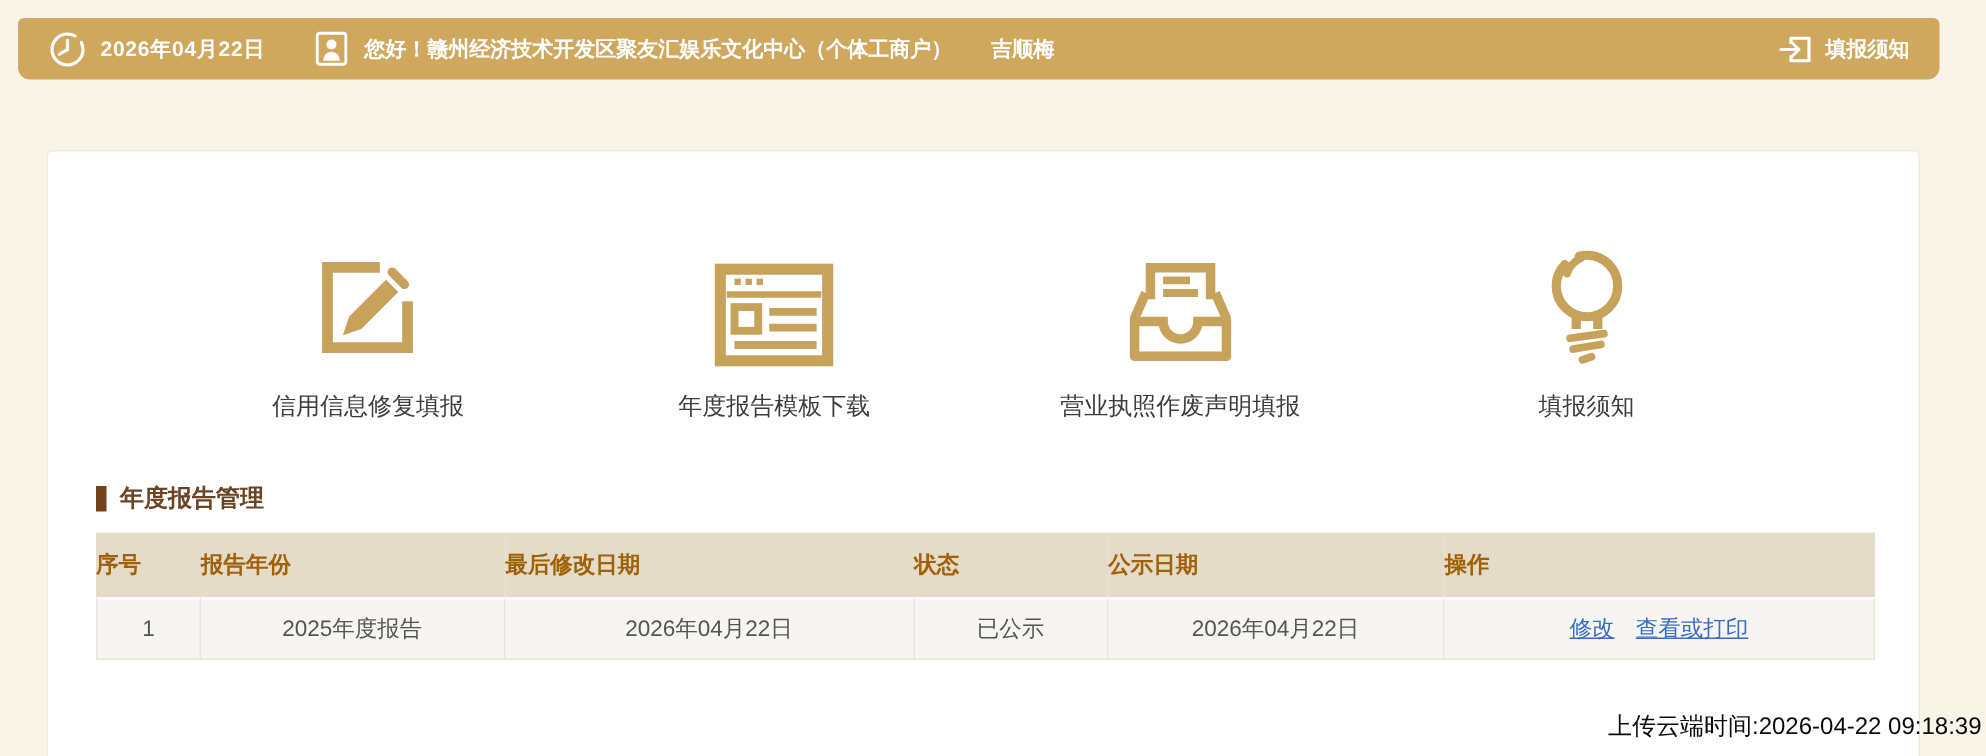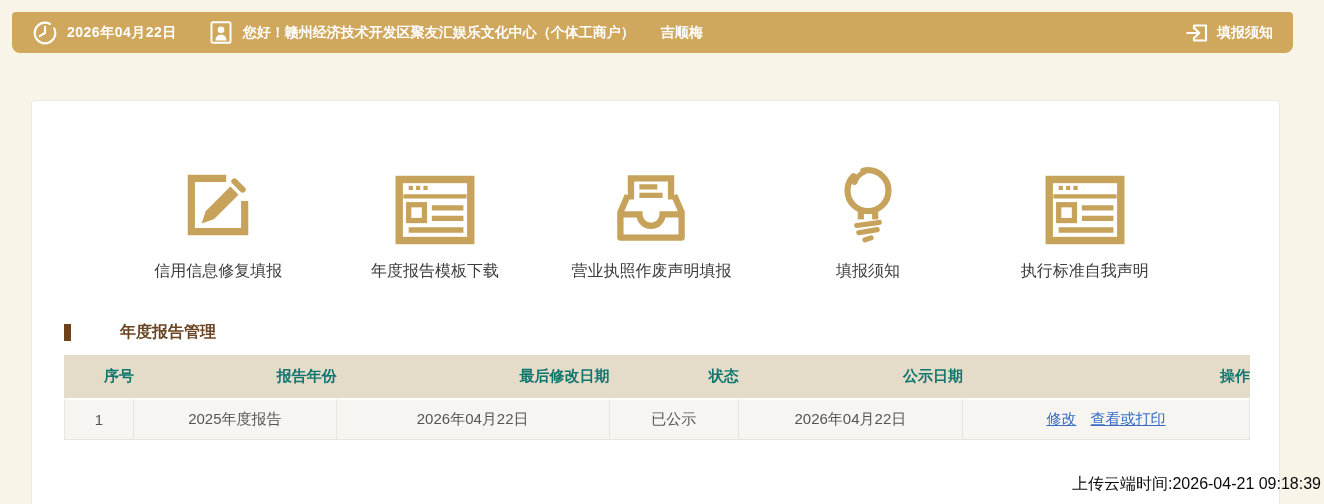--- a/index.html
+++ b/index.html
@@ -37,34 +37,34 @@
     display:flex; padding:56px 86px 0 78px;
   }
   .action-item {
     flex:1; display:flex; flex-direction:column; align-items:center; cursor:pointer;
   }
   .action-item .icon-box { height:88px; display:flex; align-items:flex-end; justify-content:center; }
   .action-item .label { margin-top:16px; font-size:16px; color:#3c3c3c; white-space:nowrap; }
 
   
   .section-head {
-    margin:40px 0 0 32px; display:flex; align-items:center;gap:40px;
+    margin:40px 0 0 32px; display:flex; align-items:center;
   }
   .section-head .bar { width:7px; height:17px; background:#6e431c; margin-right:9px; }
   .section-head .txt { font-size:16px; color:#6b4523; font-weight:bold; }
 
   
   table.report {
     margin:12px 31px 0 32px; width:1186px;
     border-collapse:separate; border-spacing:0; table-layout:fixed;
     font-size:15px;
   }
   table.report thead th {
-    background:#e4dbc9; color:#0f766e; font-weight:bold;
-    height:43px; text-align:right;margin-top:16px;
+    background:#e4dbc9; color:#a16207; font-weight:bold;
+    height:43px; text-align:left;margin-top:16px;
   }
   table.report tbody td {
     background:#f6f5f1; color:#555; height:42px; text-align:center;
     border-top:2px solid #ffffff;
     border-bottom:1px solid #e7e5de;
     border-right:1px solid #e7e5de;
   }
   table.report tbody td:first-child { border-left:1px solid #e7e5de; }
   table.report tbody td:last-child  { border-right:1px solid #e7e5de; }
   table.report a {
@@ -169,36 +169,20 @@
           <line x1="19" y1="45" x2="19" y2="55" stroke="#c6a25b" stroke-width="6"></line>
           <line x1="33" y1="45" x2="33" y2="55" stroke="#c6a25b" stroke-width="6"></line>
           <line x1="15" y1="61" x2="37" y2="58" stroke="#c6a25b" stroke-width="5" stroke-linecap="round"></line>
           <line x1="17" y1="68" x2="35" y2="65" stroke="#c6a25b" stroke-width="5" stroke-linecap="round"></line>
           <line x1="23" y1="75" x2="29" y2="73" stroke="#c6a25b" stroke-width="5" stroke-linecap="round"></line>
         </svg>
       </div>
       <div class="label">填报须知</div>
     </div>
 
-    <div class="action-item">
-      <div class="icon-box">
-        <svg width="80" height="70" viewBox="0 0 76 66">
-          <rect x="4" y="4" width="68" height="58" fill="none" stroke="#c6a25b" stroke-width="7"></rect>
-          <rect x="13" y="10" width="4" height="4" fill="#c6a25b"></rect>
-          <rect x="20" y="10" width="4" height="4" fill="#c6a25b"></rect>
-          <rect x="27" y="10" width="4" height="4" fill="#c6a25b"></rect>
-          <line x1="8" y1="20" x2="68" y2="20" stroke="#c6a25b" stroke-width="4"></line>
-          <rect x="13" y="28" width="15" height="15" fill="none" stroke="#c6a25b" stroke-width="5"></rect>
-          <line x1="35" y1="31" x2="65" y2="31" stroke="#c6a25b" stroke-width="5"></line>
-          <line x1="35" y1="41" x2="65" y2="41" stroke="#c6a25b" stroke-width="5"></line>
-          <line x1="13" y1="52" x2="65" y2="52" stroke="#c6a25b" stroke-width="5"></line>
-        </svg>
-      </div>
-      <div class="label">执行标准自我声明</div>
-    </div>
 
   </div>
 
   <div class="section-head">
     <div class="bar"></div>
     <div class="txt">年度报告管理</div>
   </div>
 
   <table class="report">
     <colgroup>
@@ -229,13 +213,13 @@
         <td>
           <a>修改</a>
           <a>查看或打印</a>
         </td>
       </tr>
     </tbody>
   </table>
 
 </div>
 
-<div class="upload-time">上传云端时间:2026-04-21 09:18:39</div>
+<div class="upload-time">上传云端时间:2026-04-22 09:18:39</div>
 
 </body></html>

